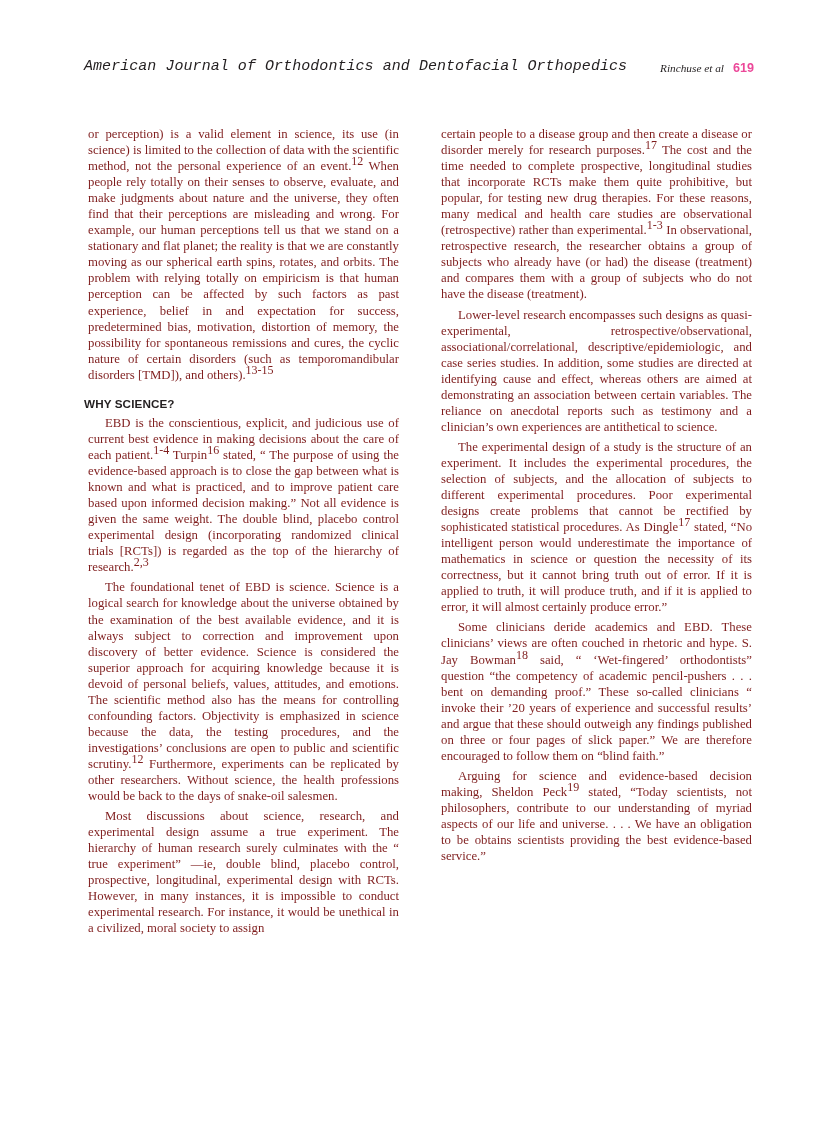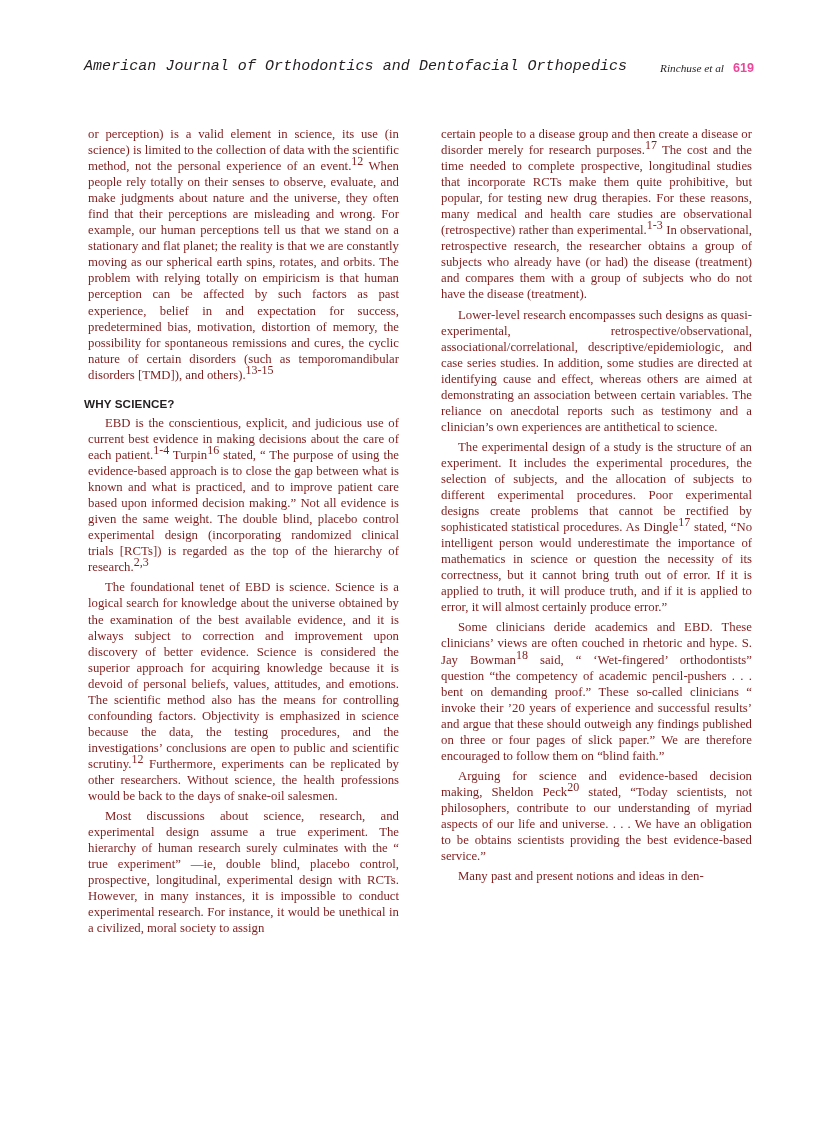--- a/index.html
+++ b/index.html
@@ -141,21 +141,20 @@
 
       <p class="body cont"><span>certain people to a disease group and then create a disease or disorder merely for research purposes.</span><sup class="ref">17</sup><span> The cost and the time needed to complete prospective, longitudinal studies that incorporate RCTs make them quite prohibitive, but popular, for testing new drug therapies. For these reasons, many medical and health care studies are observational (retrospective) rather than experimental.</span><sup class="ref">1-3</sup><span> In observational, retrospective research, the researcher obtains a group of subjects who already have (or had) the disease (treatment) and compares them with a group of subjects who do not have the disease (treatment).</span></p>
 
       <p class="body">Lower-level research encompasses such designs as quasi-experimental, retrospective/observational, associational/correlational, descriptive/epidemiologic, and case series studies. In addition, some studies are directed at identifying cause and effect, whereas others are aimed at demonstrating an association between certain variables. The reliance on anecdotal reports such as testimony and a clinician’s own experiences are antithetical to science.</p>
 
       <p class="body"><span>The experimental design of a study is the structure of an experiment. It includes the experimental procedures, the selection of subjects, and the allocation of subjects to different experimental procedures. Poor experimental designs create problems that cannot be rectified by sophisticated statistical procedures. As Dingle</span><sup class="ref">17</sup><span> stated, “No intelligent person would underestimate the importance of mathematics in science or question the necessity of its correctness, but it cannot bring truth out of error. If it is applied to truth, it will produce truth, and if it is applied to error, it will almost certainly produce error.”</span></p>
 
 
       <p class="body"><span>Some clinicians deride academics and EBD. These clinicians’ views are often couched in rhetoric and hype. S. Jay Bowman</span><sup class="ref">18</sup><span> said, “ ‘Wet-fingered’ orthodontists” question “the competency of academic pencil-pushers . . . bent on demanding proof.” These so-called clinicians “ invoke their ’20 years of experience and successful results’ and argue that these should outweigh any findings published on three or four pages of slick paper.” We are therefore encouraged to follow them on “blind faith.”</span></p>
 
-      <p class="body"><span>Arguing for science and evidence-based decision making, Sheldon Peck</span><sup class="ref">20</sup><span> stated, “Today scientists, not philosophers, contribute to our understanding of myriad aspects of our life and universe. . . . We have an obligation to be obtains scientists providing the best evidence-based service.”</span></p>
+      <p class="body"><span>Arguing for science and evidence-based decision making, Sheldon Peck</span><sup class="ref">19</sup><span> stated, “Today scientists, not philosophers, contribute to our understanding of myriad aspects of our life and universe. . . . We have an obligation to be obtains scientists providing the best evidence-based service.”</span></p>
 
-      <p class="body">Many past and present notions and ideas in den-</p>
 
     </div>
 
   </div>
 
 </div>
 
 </body></html>

